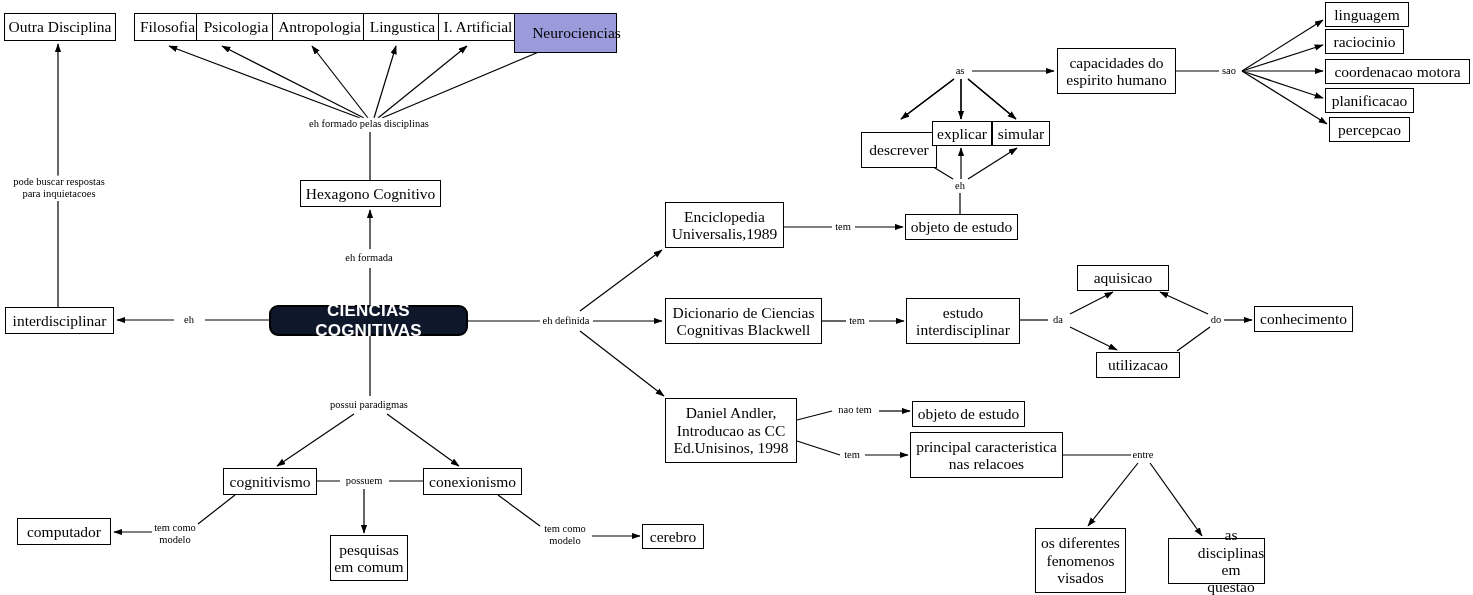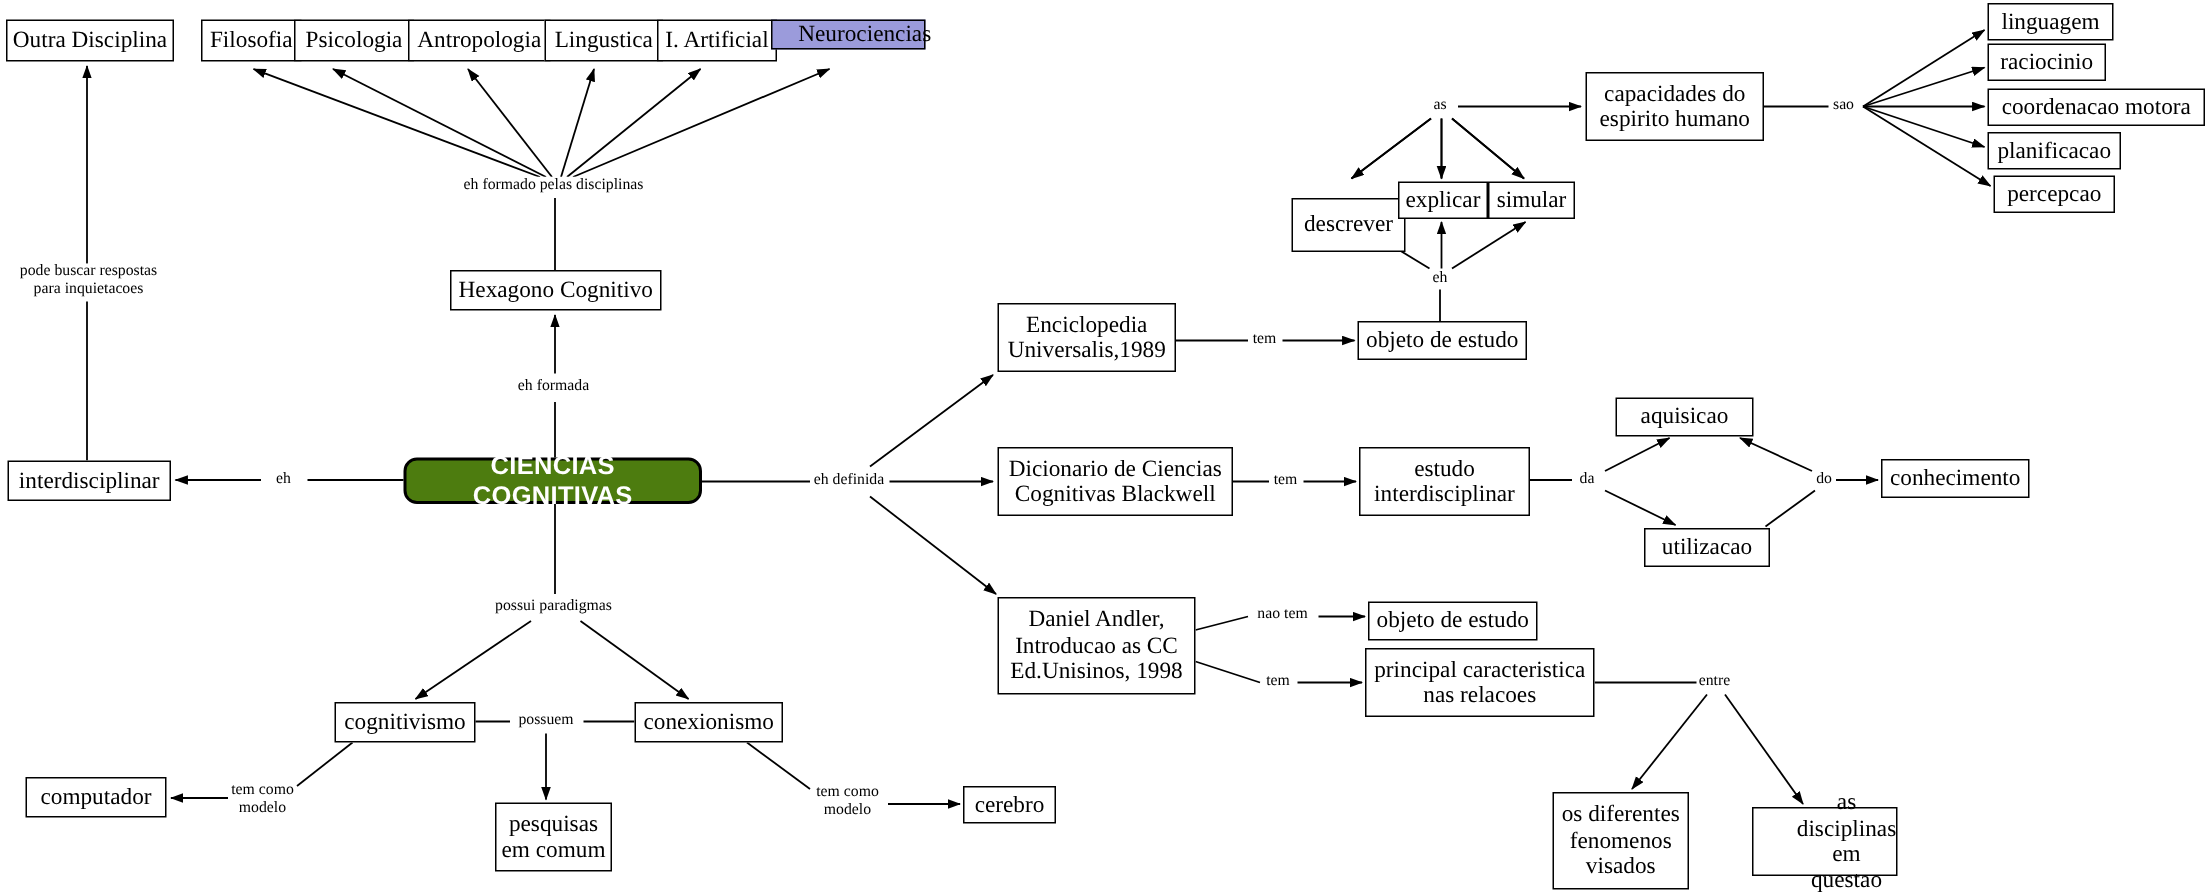--- a/index.html
+++ b/index.html
@@ -40,21 +40,21 @@
     padding: 1px 3px;
     white-space: pre-line;
     z-index: 3;
   }
   .node.highlight {
     background: #9b9bdb;
   }
   .node.root {
     border: 2px solid #000000;
     border-radius: 9px;
-    background: #4d7c0f;
+    background: #0f172a;
     color: #ffffff;
     font-family: "Liberation Sans", "DejaVu Sans", sans-serif;
     font-weight: bold;
     font-size: 17px;
     letter-spacing: 0.2px;
     z-index: 4;
   }
   .linklabel {
     position: absolute;
     font-family: "Liberation Serif", "DejaVu Serif", serif;
@@ -143,21 +143,21 @@
         <line x1="1150" y1="463" x2="1202" y2="536" stroke="#000000" stroke-width="1.2" marker-end="url(#arrowhead)"></line>
       </g>
   </svg>
   <div id="node-layer">
       <div class="node" style="left: 4px; top: 13px; width: 112px; height: 28px;">Outra Disciplina</div>
       <div class="node" style="left: 134px; top: 13px; width: 67px; height: 28px;">Filosofia</div>
       <div class="node" style="left: 196px; top: 13px; width: 80px; height: 28px;">Psicologia</div>
       <div class="node" style="left: 272px; top: 13px; width: 95px; height: 28px;">Antropologia</div>
       <div class="node" style="left: 363px; top: 13px; width: 79px; height: 28px;">Lingustica</div>
       <div class="node" style="left: 438px; top: 13px; width: 80px; height: 28px;">I. Artificial</div>
-      <div class="node highlight" style="left: 514px; top: 13px; width: 103px; height: 20px; padding-left: 25px;">Neurociencias</div>
+      <div class="node highlight" style="left: 514px; top: 13px; width: 103px; height: 40px; padding-left: 25px;">Neurociencias</div>
       <div class="node" style="left: 300px; top: 180px; width: 141px; height: 27px;">Hexagono Cognitivo</div>
       <div class="node" style="left: 5px; top: 307px; width: 109px; height: 27px;">interdisciplinar</div>
       <div class="node root" style="left: 269px; top: 305px; width: 199px; height: 31px;">CIENCIAS COGNITIVAS</div>
       <div class="node" style="left: 211px; top: 468px; width: 94px; height: 27px; margin-left: 12px;">cognitivismo</div>
       <div class="node" style="left: 423px; top: 468px; width: 99px; height: 27px;">conexionismo</div>
       <div class="node" style="left: 17px; top: 518px; width: 94px; height: 27px;">computador</div>
       <div class="node" style="left: 330px; top: 535px; width: 78px; height: 46px;">pesquisas
 em comum</div>
       <div class="node" style="left: 642px; top: 524px; width: 62px; height: 25px;">cerebro</div>
       <div class="node" style="left: 665px; top: 202px; width: 119px; height: 46px;">Enciclopedia

